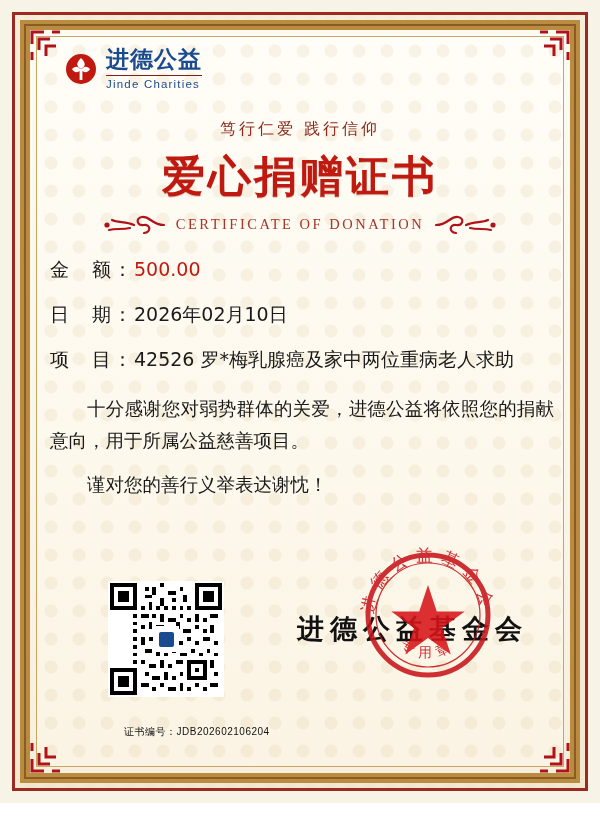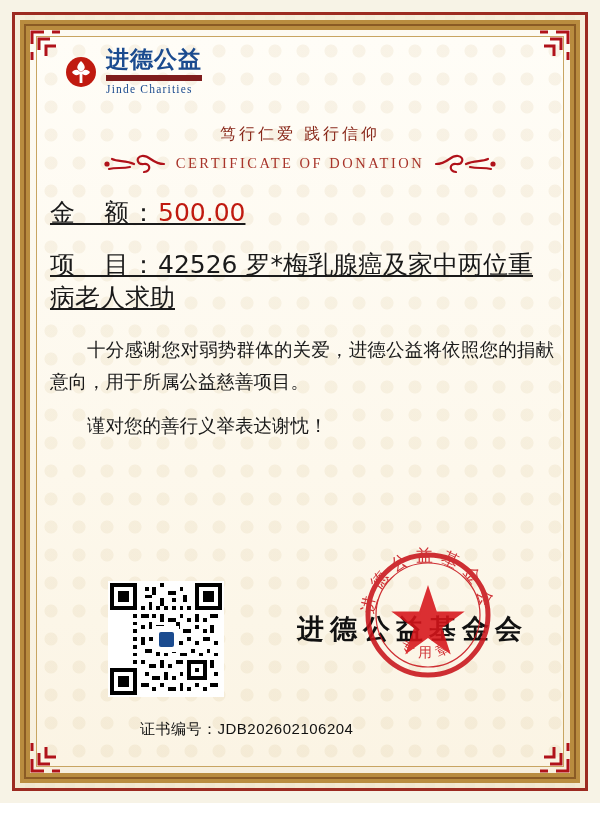--- a/index.html
+++ b/index.html
@@ -72,22 +72,22 @@
   }
   .logo-mark { width: 34px; height: 34px; flex: 0 0 34px; }
   .logo-text { line-height: 1; }
   .logo-cn {
     font-size: 23px; font-weight: bold; color: #1b4b8f;
     letter-spacing: 1px;
     font-family: "DejaVu Sans", "Liberation Sans", sans-serif;
   }
   .logo-en {
     font-size: 11.5px; color: #1b4b8f; letter-spacing: 1.2px;
-    margin-top: 4px; border-top: 6px solid #7f1d1d; padding-top: 3px;
-    font-family: Liberation Serif, serif;
+    margin-top: 4px; border-top: 1px solid #7f1d1d; padding-top: 3px;
+    font-family: Liberation Sans, sans-serif;
   }
 
   .slogan {
     text-align: center;
     color: #8a2a1c;
     font-size: 16px;
     letter-spacing: 3px;
     margin-top: 28px;
     font-family: "DejaVu Sans", "Liberation Sans", sans-serif;
   }
@@ -121,24 +121,23 @@
     font-size: 23px;
     font-weight: bold;
     margin-top: 26px;
     margin-left: 4px;
     font-family: "DejaVu Sans", "Liberation Sans", sans-serif;
   }
 
   .field {
     margin-top: 19px;
     margin-left: 4px;
-    font-size: 25px;
+    font-size: 19px;
     color: #1a1a1a;
     font-family: "DejaVu Sans", "Liberation Sans", sans-serif;
-    text-decoration: underline;
   }
   .field .lbl { letter-spacing: 2px; }
   .field .val { }
   .field .val.amount { color: #c01a10; }
 
   .para {
     margin-top: 20px;
     margin-left: 4px;
     font-size: 18.5px;
     line-height: 1.75;
@@ -184,22 +183,22 @@
     font-family: "DejaVu Sans", "Liberation Sans", sans-serif;
   }
   .seal {
     position: absolute;
     right: 52px; bottom: 66px;
     width: 148px; height: 148px;
     opacity: 0.88;
   }
   .cert-no {
     position: absolute;
-    left: 94px; bottom: 16px;
-    font-size: 15px;
+    left: 78px; bottom: 16px;
+    font-size: 10px;
     color: #111;
     letter-spacing: 0.5px;
     font-family: "DejaVu Sans", "Liberation Sans", sans-serif;
   }
   .cert-no .num { font-family: "Liberation Sans", sans-serif; }
 </style>
 </head>
 <body>
 
 <div id="cert">
@@ -266,20 +265,21 @@
         </svg>
       </span>
       <span class="logo-text">
         <div class="logo-cn">进德公益</div>
         <div class="logo-en">Jinde Charities</div>
       </span>
     </div>
 
     <div class="slogan">笃行仁爱  践行信仰</div>
 
+    <div class="main-title">爱心捐赠证书</div>
 
     <div class="sub-title-row">
       <span class="flourish">
         <svg width="62" height="26" viewBox="0 0 62 26">
           <g fill="none" stroke="#b0121a" stroke-width="2.2" stroke-linecap="round">
             <path d="M60 13 C48 13 46 4 38 5 C31 6 33 14 40 13 C46 12 48 20 40 21"></path>
             <path d="M30 13 C22 9 14 11 8 8"></path>
             <path d="M26 16 C18 18 12 16 5 18"></path>
           </g>
           <circle cx="3" cy="13" r="2.6" fill="#b0121a"></circle>
@@ -294,20 +294,23 @@
             <path d="M26 16 C18 18 12 16 5 18"></path>
           </g>
           <circle cx="3" cy="13" r="2.6" fill="#b0121a"></circle>
         </svg>
       </span>
     </div>
 
 
     <div class="field">
       <span class="lbl">金　额：</span><span class="val amount">500.00</span>
+    </div>
+    <div class="field">
+      <span class="lbl">日　期：</span><span class="val">2026年02月10日</span>
     </div>
     <div class="field">
       <span class="lbl">项　目：</span><span class="val">42526  罗*梅乳腺癌及家中两位重病老人求助</span>
     </div>
 
     <div class="para">十分感谢您对弱势群体的关爱，进德公益将依照您的捐献意向，用于所属公益慈善项目。</div>
     <div class="para second">谨对您的善行义举表达谢忱！</div>
 
     <div class="footer">
 

